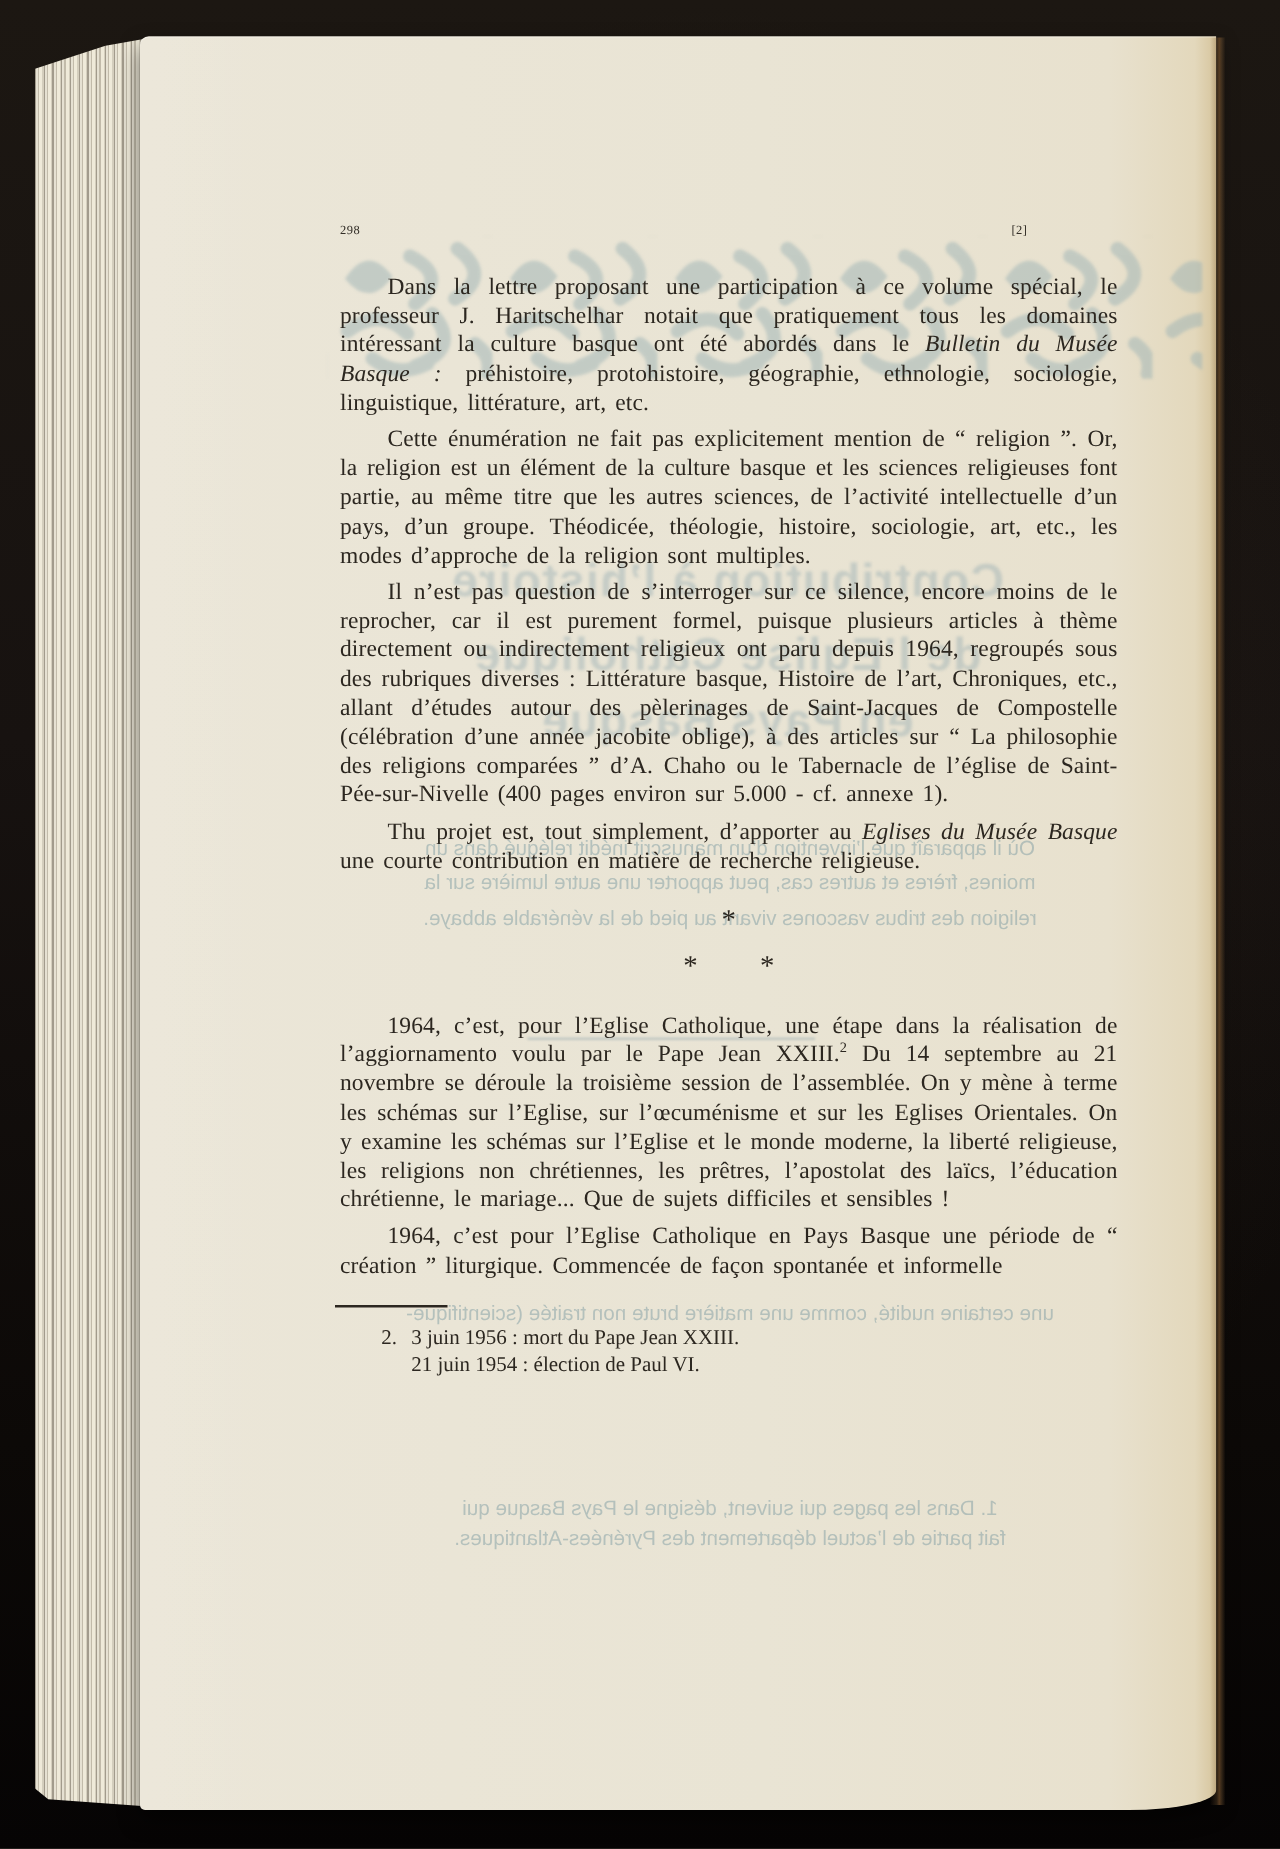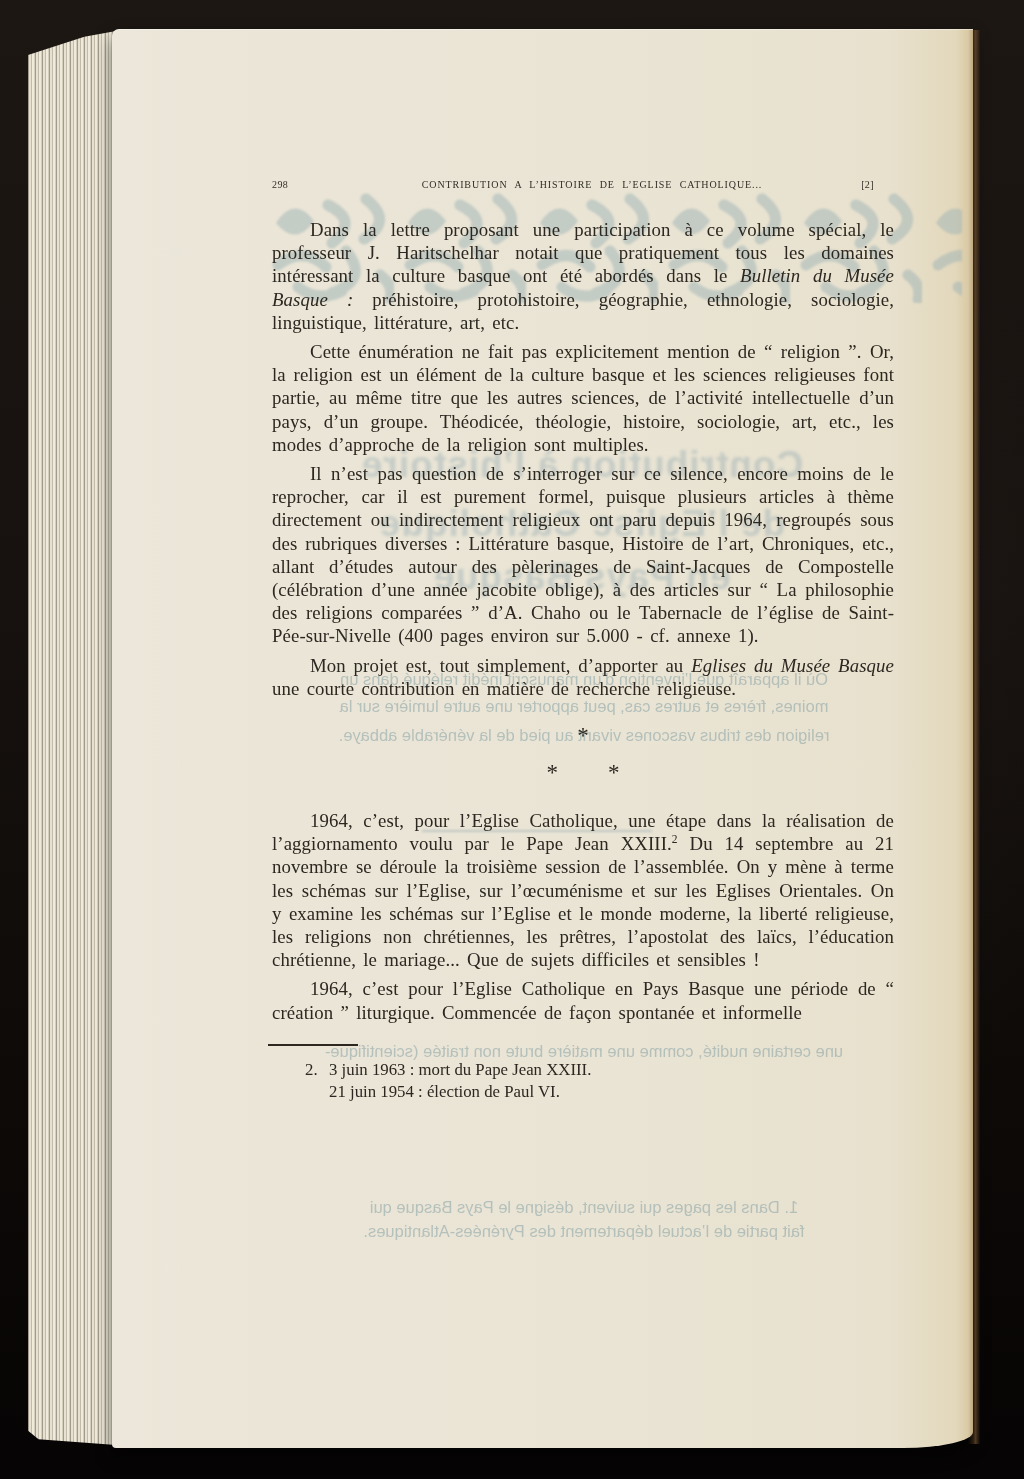--- a/index.html
+++ b/index.html
@@ -134,43 +134,42 @@
       <div class="bleed-frag" style="top: 697px;">religion des tribus vascones vivant au pied de la vénérable abbaye.</div>
       <div class="bleed-frag" style="top: 1013px;">une certaine nudité, comme une matière brute non traitée (scientifique-</div>
       <div class="bleed-frag" style="top: 1169px;">1. Dans les pages qui suivent, désigne le Pays Basque qui</div>
       <div class="bleed-frag" style="top: 1193px;">fait partie de l’actuel département des Pyrénées-Atlantiques.</div>
     </div>
 
   <div class="text-block">
 
     <div class="header">
       <span class="pageno">298</span>
-      <span class="title">CONTRIBUTION A L’HISTOIRE DE L’EGLISE CATHOLIQUE...</span>
       <span class="folio">[2]</span>
     </div>
 
     <div id="body-blocks">
         <p class="para"><span>Dans la lettre proposant une participation à ce volume spécial, le professeur J. Haritschelhar notait que pratiquement tous les domaines intéressant la culture basque ont été abordés dans le </span><span class="it">Bulletin du Musée Basque :</span><span> préhistoire, protohistoire, géographie, ethnologie, sociologie, linguistique, littérature, art, etc.</span></p>
         <p class="para"><span>Cette énumération ne fait pas explicitement mention de “ religion ”. Or, la religion est un élément de la culture basque et les sciences religieuses font partie, au même titre que les autres sciences, de l’activité intellectuelle d’un pays, d’un groupe. Théodicée, théologie, histoire, sociologie, art, etc., les modes d’approche de la religion sont multiples.</span></p>
         <p class="para"><span>Il n’est pas question de s’interroger sur ce silence, encore moins de le reprocher, car il est purement formel, puisque plusieurs articles à thème directement ou indirectement religieux ont paru depuis 1964, regroupés sous des rubriques diverses : Littérature basque, Histoire de l’art, Chroniques, etc., allant d’études autour des pèlerinages de Saint-Jacques de Compostelle (célébration d’une année jacobite oblige), à des articles sur “ La philosophie des religions comparées ” d’A. Chaho ou le Tabernacle de l’église de Saint-Pée-sur-Nivelle (400 pages environ sur 5.000 - cf. annexe 1).</span></p>
-        <p class="para"><span>Mon projet est, tout simplement, d’apporter au </span><span class="it">Eglises du Musée Basque</span><span> une courte contribution en matière de recherche religieuse.</span></p>
+        <p class="para"><span>Thu projet est, tout simplement, d’apporter au </span><span class="it">Eglises du Musée Basque</span><span> une courte contribution en matière de recherche religieuse.</span></p>
         <div class="stars"><span class="star-top">*</span><span class="star-row">
             <span>*</span>
             <span>*</span>
           </span></div>
         <p class="para"><span>1964, c’est, pour l’Eglise Catholique, une étape dans la réalisation de l’aggiornamento voulu par le Pape Jean XXIII.</span><sup>2</sup><span> Du 14 septembre au 21 novembre se déroule la troisième session de l’assemblée. On y mène à terme les schémas sur l’Eglise, sur l’œcuménisme et sur les Eglises Orientales. On y examine les schémas sur l’Eglise et le monde moderne, la liberté religieuse, les religions non chrétiennes, les prêtres, l’apostolat des laïcs, l’éducation chrétienne, le mariage... Que de sujets difficiles et sensibles !</span></p>
         <p class="para"><span>1964, c’est pour l’Eglise Catholique en Pays Basque une période de “ création ” liturgique. Commencée de façon spontanée et informelle</span></p>
       </div>
 
     <div class="footnote">
       <hr class="fn-rule">
       <div class="fn-body">
         <span class="fn-num">2.</span>
         <div id="fn-lines">
-            <div class="fn-line">3 juin 1963 : mort du Pape Jean XXIII.</div>
+            <div class="fn-line">3 juin 1956 : mort du Pape Jean XXIII.</div>
             <div class="fn-line">21 juin 1954 : élection de Paul VI.</div>
           </div>
       </div>
     </div>
 
   </div>
 </div>
 
 <div class="gutter"></div>
 <div class="next-page"></div>

